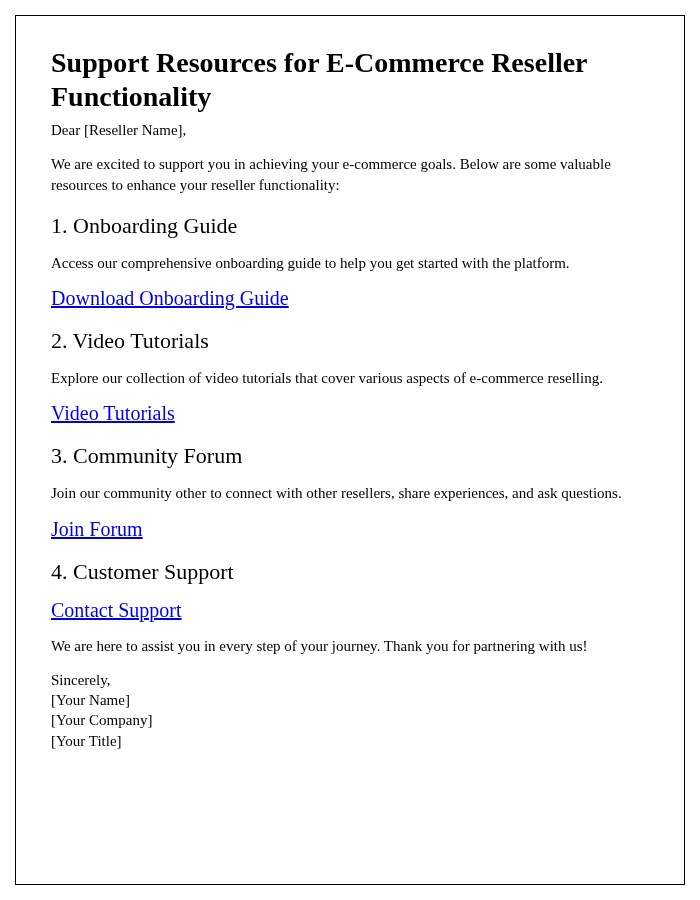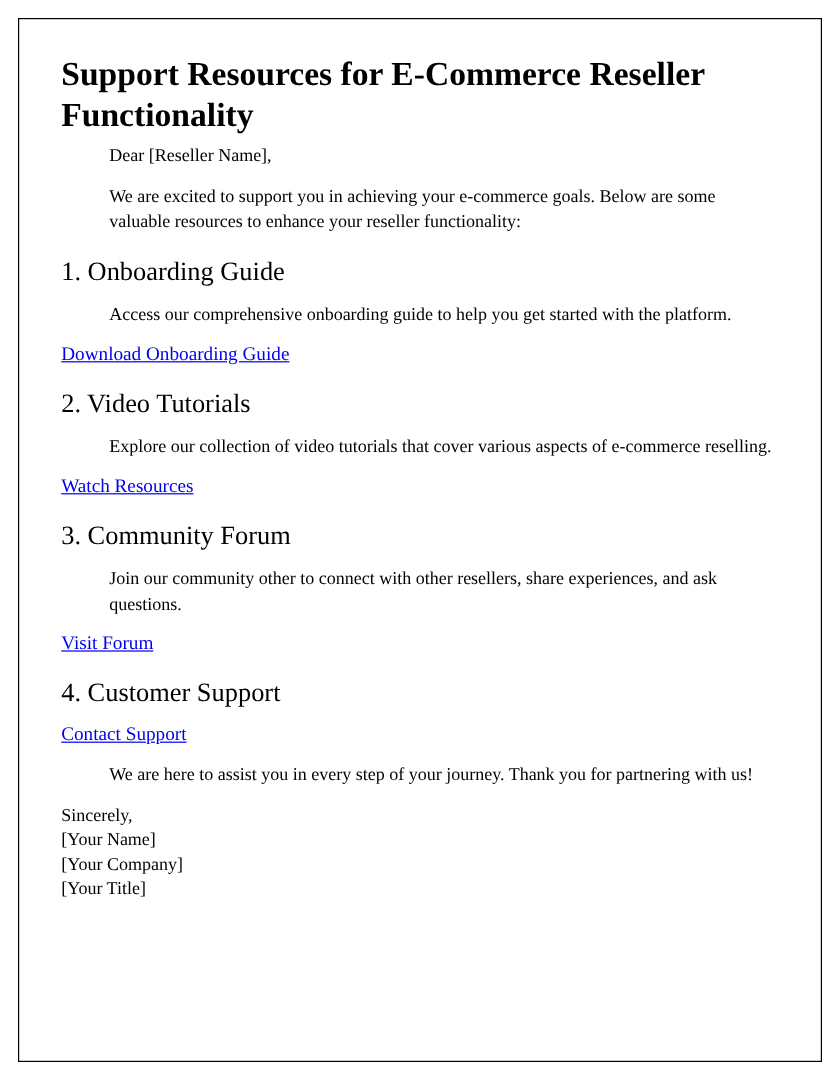--- a/index.html
+++ b/index.html
@@ -27,26 +27,25 @@
     h2 {
       font-size: 22px;
       font-weight: normal;
       margin-top: 18px;
       margin-bottom: 14px;
     }
     p {
       font-size: 15px;
       margin-bottom: 14px;
       line-height: 1.35;
-      margin-left: 40px;
     }
     a {
       color: #0000EE;
       text-decoration: underline;
-      font-size: 16px;
+      font-size: 20px;
     }
     .link-block {
       margin-bottom: 14px;
     }
     .signature {
       font-size: 15px;
       line-height: 1.35;
     }
   </style>
 </head>
@@ -57,25 +56,25 @@
 
   <p>Dear [Reseller Name],</p>
   <p>We are excited to support you in achieving your e-commerce goals. Below are some valuable resources to enhance your reseller functionality:</p>
 
   <h2>1. Onboarding Guide</h2>
   <p>Access our comprehensive onboarding guide to help you get started with the platform.</p>
   <div class="link-block"><a href="#">Download Onboarding Guide</a></div>
 
   <h2>2. Video Tutorials</h2>
   <p>Explore our collection of video tutorials that cover various aspects of e-commerce reselling.</p>
-  <div class="link-block"><a href="#">Watch Resources</a></div>
+  <div class="link-block"><a href="#">Video Tutorials</a></div>
 
   <h2>3. Community Forum</h2>
   <p>Join our community other to connect with other resellers, share experiences, and ask questions.</p>
-  <div class="link-block"><a href="#">Visit Forum</a></div>
+  <div class="link-block"><a href="#">Join Forum</a></div>
 
   <h2>4. Customer Support</h2>
   <div class="link-block"><a href="#">Contact Support</a></div>
 
   <p>We are here to assist you in every step of your journey. Thank you for partnering with us!</p>
 
   <div class="signature">
     <div>Sincerely,</div>
     <div>[Your Name]</div>
     <div>[Your Company]</div>

